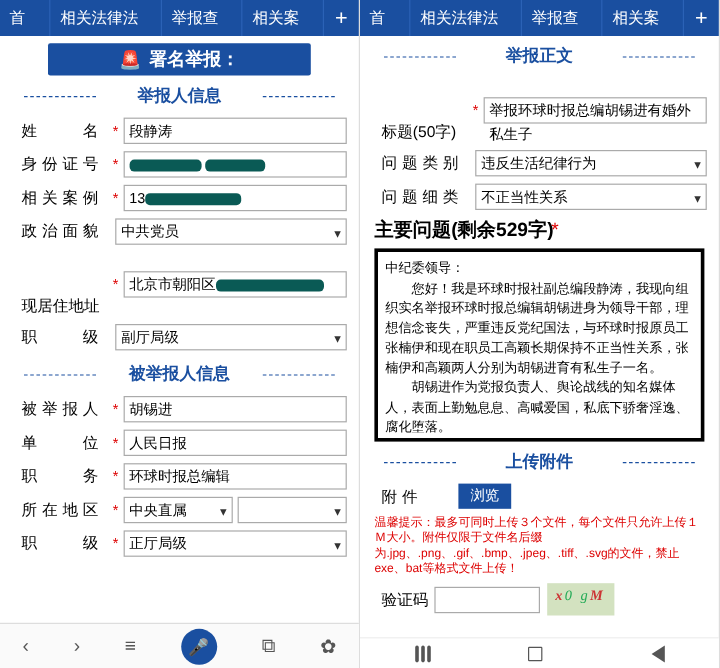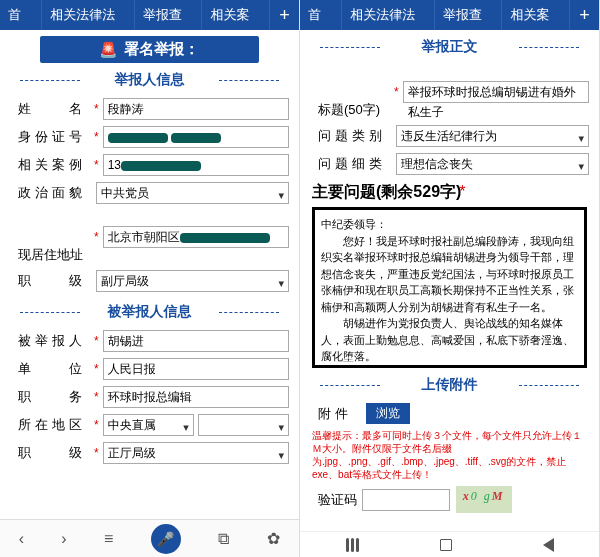--- a/index.html
+++ b/index.html
@@ -56,21 +56,21 @@
   .btn.submit{ background:#1a4fa0;}
   .btn.reset { background:#4d7c0f;text-decoration:underline;}
   .captcha-box{
     display:inline-block; width:56px; height:28px; background:#d3e2c0;
     font-style:italic; font-family:Georgia,serif; letter-spacing:2px;
     text-align:center; line-height:20px; color:#2a5; margin-left:6px;
   }
   .captcha-box b{ color:#c33; font-style:italic;}
   .browse-btn{
     display:inline-block; background:#1a4fa0; color:#fff; padding:2px 10px;
-    font-size:12px; margin-left:8px;
+    font-size:12px; margin-left:24px;
   }
   .navbar {
     position:absolute; bottom:0; left:0; right:0; height:38px;
     display:flex; align-items:center; justify-content:space-around;
     border-top:1px solid #ddd; background:#fafafa;
   }
   .navbar .nav-ic{ font-size:16px; color:#555;}
   .navbar .mic{
     width:30px; height:30px; border-radius:15px; background:#1a4fa0; color:#fff;
     display:flex; align-items:center; justify-content:center; font-size:14px;
@@ -199,21 +199,21 @@
         <label class="tight">标题(50字)</label>
           <span class="req">*</span>
         <div class="field">举报环球时报总编胡锡进有婚外私生子</div>
       </div>
       <div class="form-row">
         <label>问题类别</label>
         <div class="field select">违反生活纪律行为</div>
       </div>
       <div class="form-row">
         <label>问题细类</label>
-        <div class="field select">理想信念丧失</div>
+        <div class="field select">不正当性关系</div>
       </div>
 
       <div style="padding:4px 12px 0; font-size:16px;">
         <b>主要问题(剩余529字)</b><span class="req">*</span>
       </div>
       <div class="body-text">
         <div>中纪委领导：</div>
         <div>　　您好！我是环球时报社副总编段静涛，我现向组织实名举报环球时报总编辑胡锡进身为领导干部，理想信念丧失，严重违反党纪国法，与环球时报原员工张楠伊和现在职员工高颖长期保持不正当性关系，张楠伊和高颖两人分别为胡锡进育有私生子一名。</div>
         <div>　　胡锡进作为党报负责人、舆论战线的知名媒体人，表面上勤勉息息、高喊爱国，私底下骄奢淫逸、腐化堕落。</div>
       </div>

